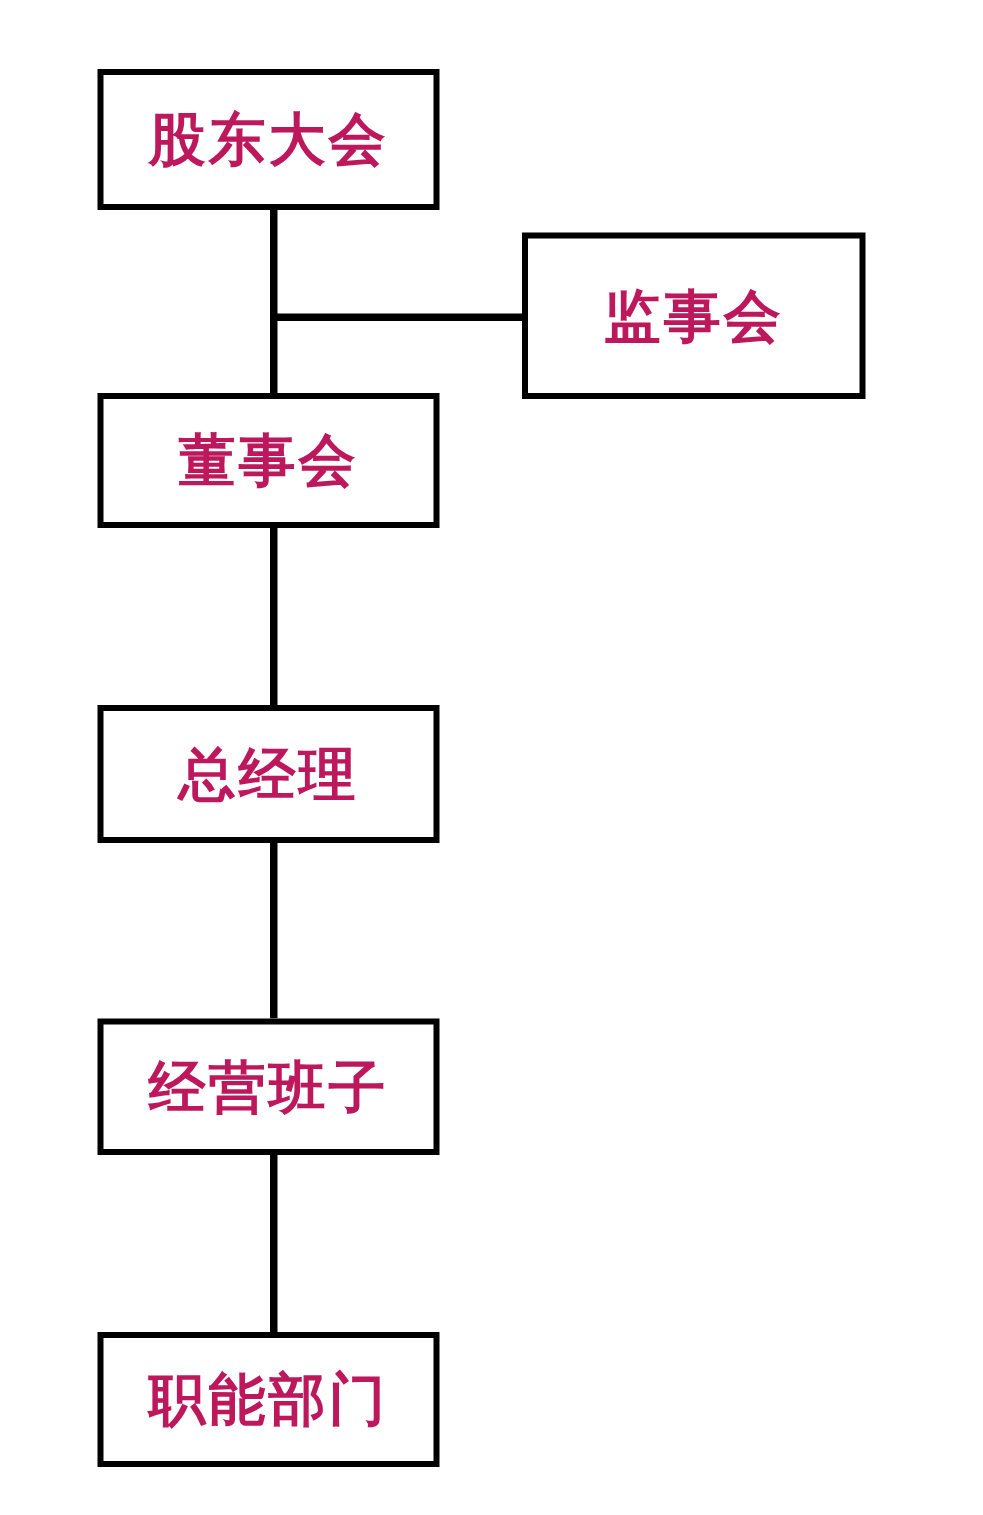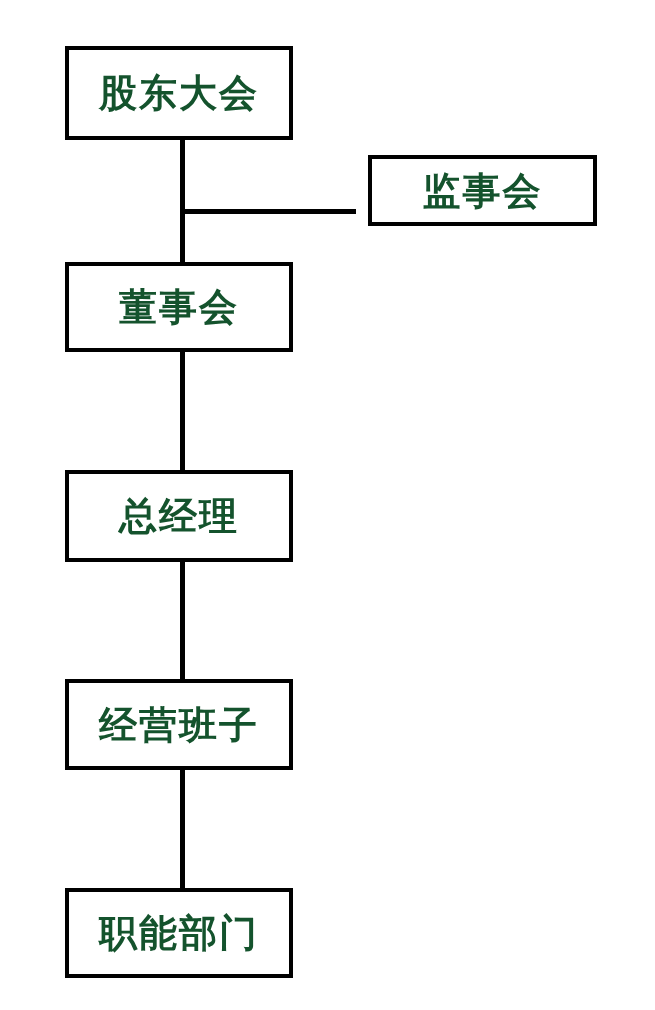--- a/index.html
+++ b/index.html
@@ -25,21 +25,21 @@
     border: 4px solid #000000;
     display: flex;
     align-items: center;
     justify-content: center;
     z-index: 3;
   }
   .node-label {
     font-family: "DejaVu Sans", "Liberation Sans", sans-serif;
     font-size: 38px;
     font-weight: 700;
-    color: #14532d;
+    color: #be185d;
     letter-spacing: 2px;
     line-height: 1;
     white-space: nowrap;
   }
   .connector-v {
     position: absolute;
     background: #000000;
     width: 5px;
     z-index: 1;
   }
@@ -62,21 +62,21 @@
   <div class="connector-v" style="left:180px; top:352px; height:118px;"></div>
 
   <div class="connector-v" style="left:180px; top:562px; height:117px;"></div>
 
   <div class="connector-v" style="left:180px; top:770px; height:118px;"></div>
 
   <div class="node" style="left:65px; top:46px; width:228px; height:94px;">
     <span class="node-label">股东大会</span>
   </div>
 
-  <div class="node" style="left:368px; top:155px; width:229px; height:71px;">
+  <div class="node" style="left:348px; top:155px; width:229px; height:111px;">
     <span class="node-label">监事会</span>
   </div>
 
   <div class="node" style="left:65px; top:470px; width:228px; height:92px;">
     <span class="node-label">总经理</span>
   </div>
 
   <div class="node" style="left:65px; top:262px; width:228px; height:90px;">
     <span class="node-label">董事会</span>
   </div>

